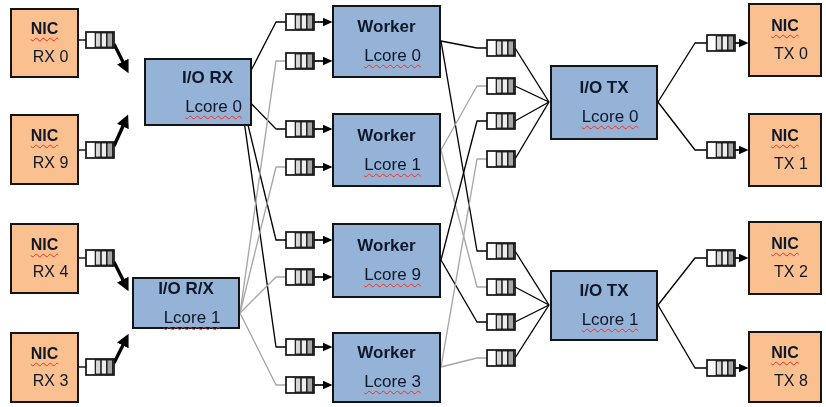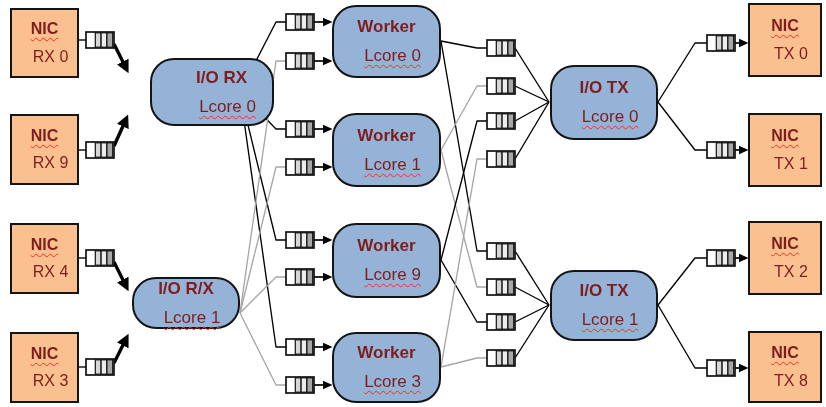--- a/index.html
+++ b/index.html
@@ -14,25 +14,25 @@
   .node{
     position:absolute;
     box-sizing:border-box;
     border:2px solid #141414;
     display:flex;
     flex-direction:column;
     align-items:center;
     justify-content:center;
     gap:9px;
     text-align:center;
-    color:#7f1d1d;
+    color:#0f172a;
     line-height:1.15;
   }
   .node.nic{font-size:16px;}
-  .node.core{font-size:17px;border-radius:24px;}
+  .node.core{font-size:17px;}
   .node .title{font-weight:bold;}
   .node .subtitle{font-weight:normal;margin-left:12px;}
   .wavy{
     text-decoration-line:underline;
     text-decoration-style:wavy;
     text-decoration-color:#ff2b19;
     text-decoration-thickness:1px;
     text-underline-offset:3px;
     text-decoration-skip-ink:none;
   }
@@ -252,21 +252,21 @@
       <div class="subtitle"><span>RX 9</span></div>
     </div>
     <div class="node nic" style="left: 10px; top: 223px; width: 69px; height: 71px; background: rgb(250, 192, 144); border-color: rgb(20, 20, 20);">
       <div class="title"><span class="wavy">NIC</span></div>
       <div class="subtitle"><span>RX 4</span></div>
     </div>
     <div class="node nic" style="left: 10px; top: 332px; width: 69px; height: 71px; background: rgb(250, 192, 144); border-color: rgb(20, 20, 20);">
       <div class="title"><span class="wavy">NIC</span></div>
       <div class="subtitle"><span>RX 3</span></div>
     </div>
-    <div class="node core" style="left: 150px; top: 58px; width: 124px; height: 68px; background: rgb(149, 179, 215); border-color: rgb(20, 20, 20); padding-left: 19px;">
+    <div class="node core" style="left: 144px; top: 58px; width: 108px; height: 68px; background: rgb(149, 179, 215); border-color: rgb(20, 20, 20); padding-left: 19px;">
       <div class="title"><span>I/O RX</span></div>
       <div class="subtitle"><span class="wavy">Lcore 0</span></div>
     </div>
     <div class="node core" style="left: 132px; top: 277px; width: 108px; height: 52px; background: rgb(149, 179, 215); border-color: rgb(20, 20, 20);">
       <div class="title"><span>I/O R/X</span></div>
       <div class="subtitle"><span class="wavy">Lcore 1</span></div>
     </div>
     <div class="node core" style="left: 332px; top: 5px; width: 109px; height: 73px; background: rgb(149, 179, 215); border-color: rgb(20, 20, 20);">
       <div class="title"><span>Worker</span></div>
       <div class="subtitle"><span class="wavy">Lcore 0</span></div>

